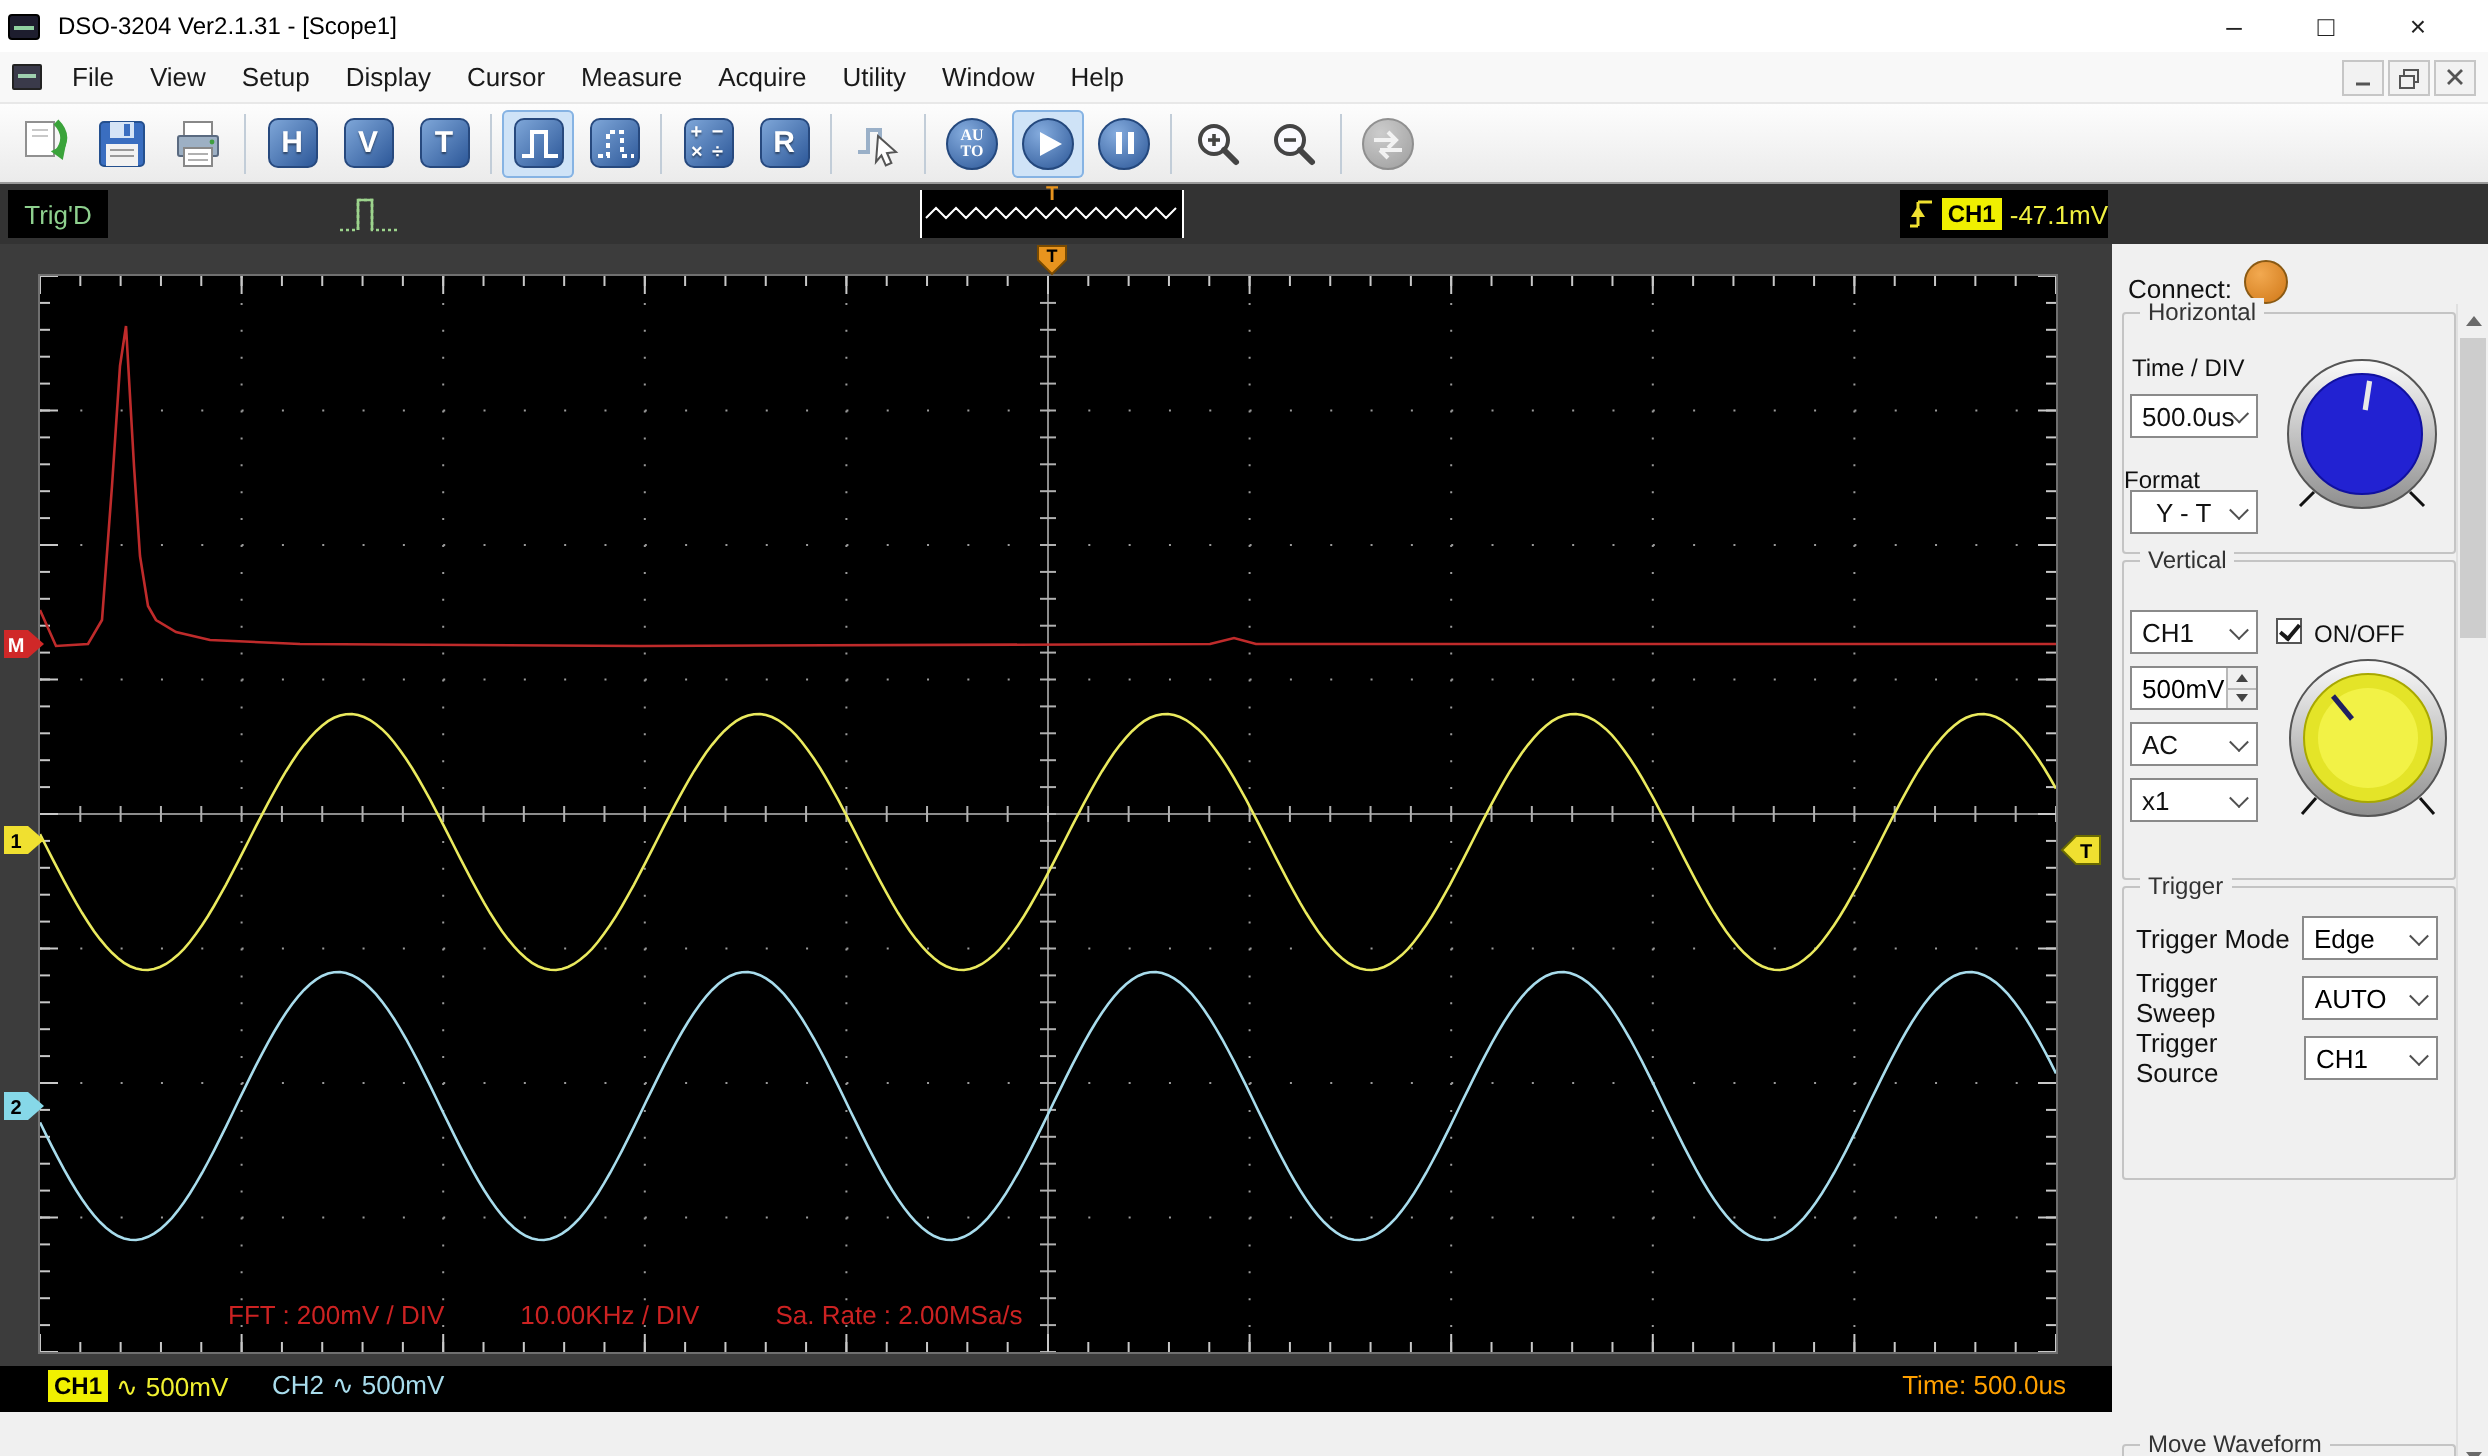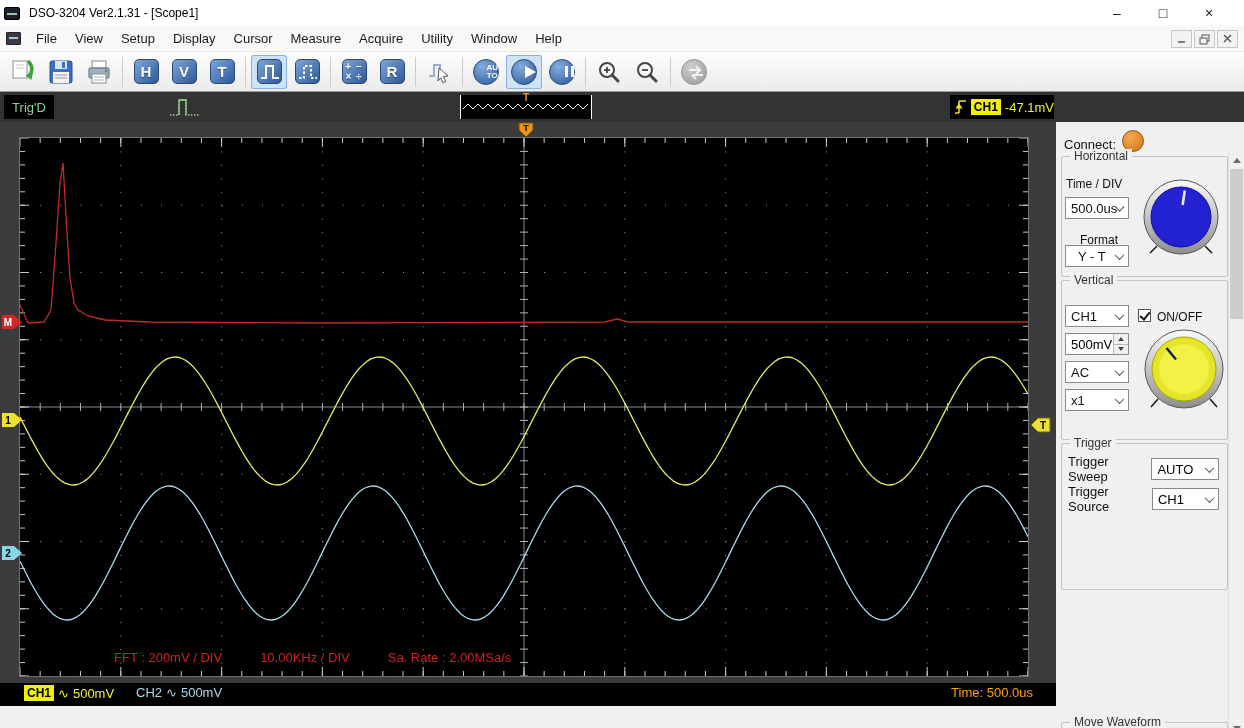--- a/index.html
+++ b/index.html
@@ -24,21 +24,21 @@
 
   
   .toolbar { height:40px; background:linear-gradient(#fdfdfd,#ebebeb); display:flex; align-items:center; padding-left:4px; border-bottom:1px solid #9a9a9a; }
   .tb { width:36px; height:34px; display:flex; align-items:center; justify-content:center; border-radius:3px; margin:0 1px; }
   .tb.active { background:#cfe3f7; box-shadow:inset 0 0 0 1px #86b3e3; }
   .tb.disabled { filter:grayscale(1); opacity:.8; }
   .tb-sep { width:1px; height:30px; background:#c2cdd8; margin:0 4px; }
   .sq { width:25px; height:25px; border-radius:5px; background:linear-gradient(135deg,#7ea6d8,#2d5899); border:1px solid #27497e;
         color:#fff; font-weight:bold; font-size:15px; display:flex; align-items:center; justify-content:center; text-shadow:0 1px 1px rgba(0,0,0,.45); }
   .circ { width:26px; height:26px; border-radius:50%; background:radial-gradient(circle at 35% 28%,#85acde,#2c5797); border:1px solid #24487d;
-          display:flex; align-items:center; justify-content:flex-end; }
+          display:flex; align-items:center; justify-content:center;font-family:Liberation Serif, serif; }
   .auto-txt { color:#fff; font-size:8px; font-weight:bold; line-height:8px; text-align:center; }
   .play-tri { width:0; height:0; border-left:11px solid #fff; border-top:6px solid transparent; border-bottom:6px solid transparent; margin-left:3px; }
   .pause-bars { display:flex; gap:3px; }
   .pause-bars span { width:3px; height:11px; background:#fff; }
   .math-txt { color:#fff; font-size:10px; font-weight:bold; line-height:10px; text-align:center; letter-spacing:1px; }
 
   
   .trigbar { height:30px; background:#333; position:relative;padding-left:12px; }
   .trig-box { position:absolute; left:4px; top:3px; width:50px; height:24px; background:#000; color:#8ed08e; font-size:13px;
               display:flex; align-items:center; justify-content:center; }
@@ -682,21 +682,21 @@
         <div class="connect-light"></div>
       </div>
 
       <div class="groupbox" style="top:34px; height:121px;">
         <div class="gb-label">Horizontal</div>
         <div class="fld-label" style="left:4px; top:20px;">Time / DIV</div>
         <div class="dd" style="left:3px; top:40px; width:64px;">
           <span>500.0us</span>
             <span class="chev"></span>
         </div>
-        <div class="fld-label" style="left:18px; top:76px;">Format</div>
+        <div class="fld-label" style="left:0; top:76px;">Format</div>
         <div class="dd" style="left:3px; top:88px; width:64px;padding-left:12px;">
           <span>Y - T</span>
             <span class="chev"></span>
         </div>
         <div class="knob" style="left:78px; top:20px;">
           <svg width="82" height="84">
             <defs>
                 <linearGradient id="ring1" x1="0" y1="0" x2="0" y2="1">
                   <stop offset="0" stop-color="#fafafa"></stop>
                   <stop offset="1" stop-color="#8e8e8e"></stop>
@@ -748,20 +748,27 @@
             <circle cx="42" cy="42" r="32" fill="#e4e428" stroke="#a8a800"></circle>
             <circle cx="42" cy="42" r="25" fill="#f2f246"></circle>
             <line x1="24.5" y1="21" x2="34" y2="32.5" stroke="#202060" stroke-width="2.6"></line>
           </svg>
         </div>
       </div>
 
       <div class="groupbox" style="top:321px; height:147px; padding-top:10px;">
         <div class="gb-label">Trigger</div>
         <div class="trig-row">
+          <span class="lbl">Trigger Mode</span>
+          <span class="dd2">
+              <span>Edge</span>
+              <span class="chev"></span>
+            </span>
+        </div>
+        <div class="trig-row">
           <span class="lbl">Trigger Sweep</span>
           <span class="dd2">
               <span>AUTO</span>
               <span class="chev"></span>
             </span>
         </div>
         <div class="trig-row">
           <span class="lbl">Trigger Source</span>
           <span class="dd2">
               <span>CH1</span>

